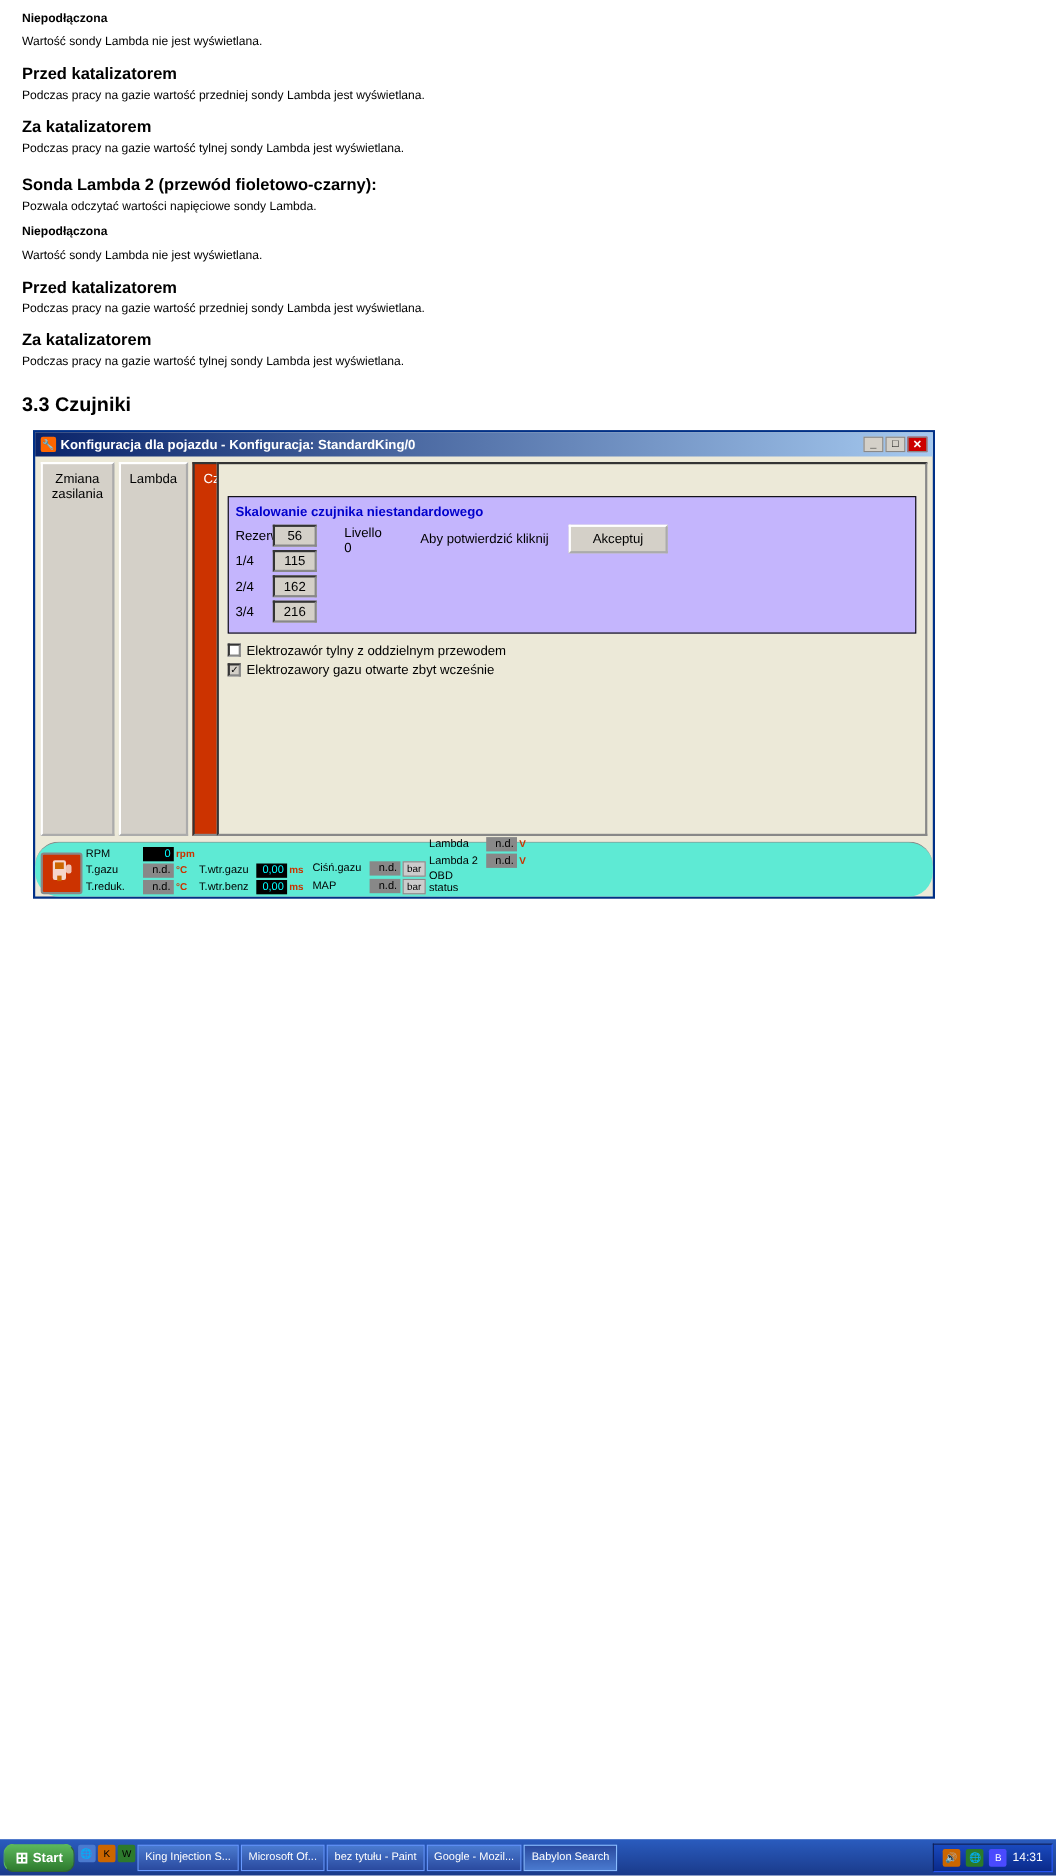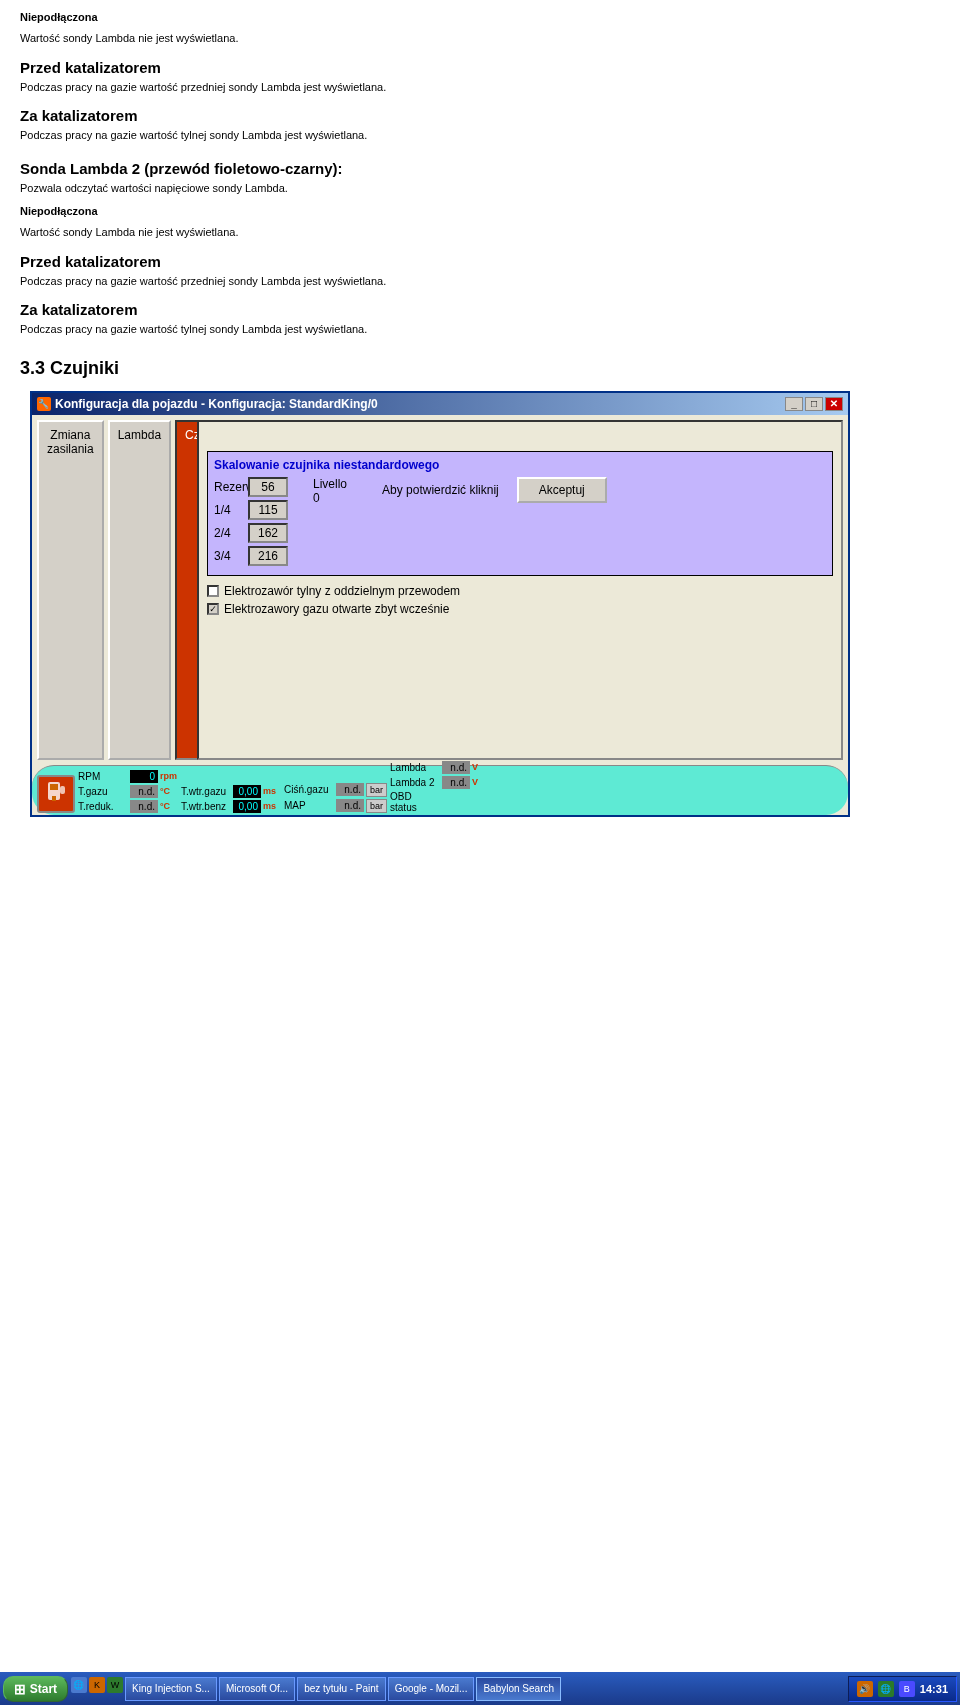--- a/index.html
+++ b/index.html
@@ -400,21 +400,20 @@
       display: flex;
       align-items: center;
       justify-content: center;
       font-size: 10px;
       color: white;
     }
 
     .tray-time {
       color: white;
       font-size: 11px;
-      font-weight: bold;
     }
 
     .taskbar-icon-small {
       width: 16px;
       height: 16px;
       border-radius: 2px;
       display: flex;
       align-items: center;
       justify-content: center;
       font-size: 9px;

